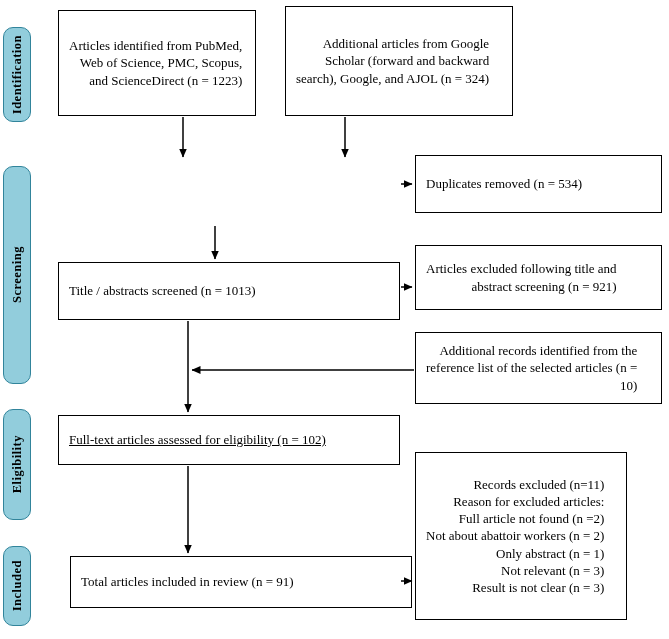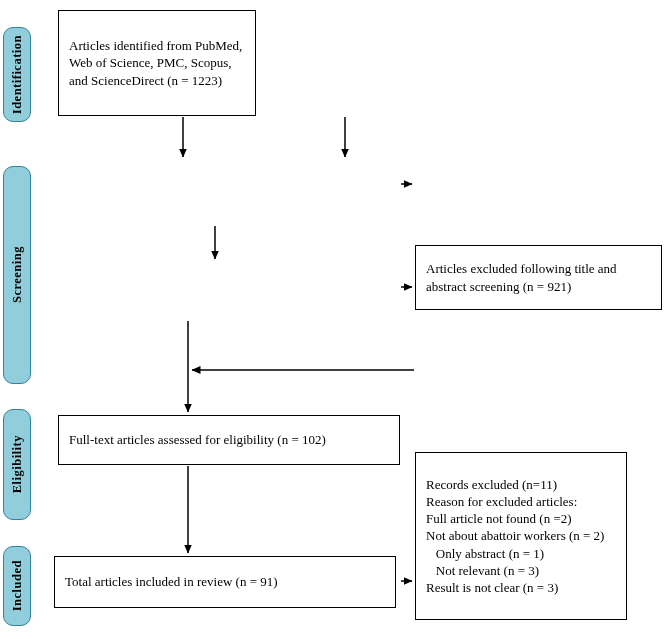--- a/index.html
+++ b/index.html
@@ -48,31 +48,32 @@
     border: 1.5px solid var(--box-border, #000000);
     display: flex;
     align-items: center;
   }
   .box-text {
     white-space: pre-wrap;
     font-size: 13px;
     line-height: 1.32;
     padding: 5px 6px 5px 10px;
     color: #000;
+    text-align: right;
   }
 
   #box-identified       { left: 58px;  top: 10px;  width: 198px; height: 106px; }
   #box-additional       { left: 285px; top: 6px;   width: 228px; height: 110px; }
   #box-total            { left: 58px;  top: 160px; width: 342px; height: 65px; }
   #box-duplicates       { left: 415px; top: 155px; width: 247px; height: 58px; }
   #box-screened         { left: 58px;  top: 262px; width: 342px; height: 58px; }
   #box-excluded-title   { left: 415px; top: 245px; width: 247px; height: 65px; font-family: Liberation Serif, serif; }
   #box-additional-ref   { left: 415px; top: 332px; width: 247px; height: 72px; }
-  #box-fulltext         { left: 58px;  top: 415px; width: 342px; height: 50px; }
-  #box-included         { left: 54px;  top: 556px; width: 342px; height: 52px; }
+  #box-fulltext         { left: 58px;  top: 415px; width: 342px; height: 50px; text-decoration: underline; }
+  #box-included         { left: 70px;  top: 556px; width: 342px; height: 52px; }
   #box-records-excluded { left: 415px; top: 452px; width: 212px; height: 168px; }
 
   .arrows {
     position: absolute;
     left: 0; top: 0;
     width: 669px; height: 639px;
     pointer-events: none;
   }
   .arrows line { stroke: var(--arrow, #000); stroke-width: 1.5; }
 </style>
@@ -93,29 +94,45 @@
   <div class="stage" id="stage-included">
     <span class="stage-label">Included</span>
   </div>
 
   <div class="box" id="box-identified">
     <div class="box-text">Articles identified from PubMed,
 Web of Science, PMC, Scopus,
 and ScienceDirect (n = 1223)</div>
   </div>
 
+  <div class="box" id="box-additional">
+    <div class="box-text">Additional articles from Google
+Scholar (forward and backward
+search), Google, and AJOL (n = 324)</div>
+  </div>
 
 
+  <div class="box" id="box-duplicates">
+    <div class="box-text">Duplicates removed (n = 534)</div>
+  </div>
 
+  <div class="box" id="box-screened">
+    <div class="box-text">Title / abstracts screened (n = 1013)</div>
+  </div>
 
   <div class="box" id="box-excluded-title">
     <div class="box-text">Articles excluded following title and
 abstract screening (n = 921)</div>
   </div>
 
+  <div class="box" id="box-additional-ref">
+    <div class="box-text">Additional records identified from the
+reference list of the selected articles (n =
+10)</div>
+  </div>
 
   <div class="box" id="box-fulltext">
     <div class="box-text">Full-text articles assessed for eligibility (n = 102)</div>
   </div>
 
   <div class="box" id="box-included">
     <div class="box-text">Total articles included in review (n = 91)</div>
   </div>
 
   <div class="box" id="box-records-excluded">

